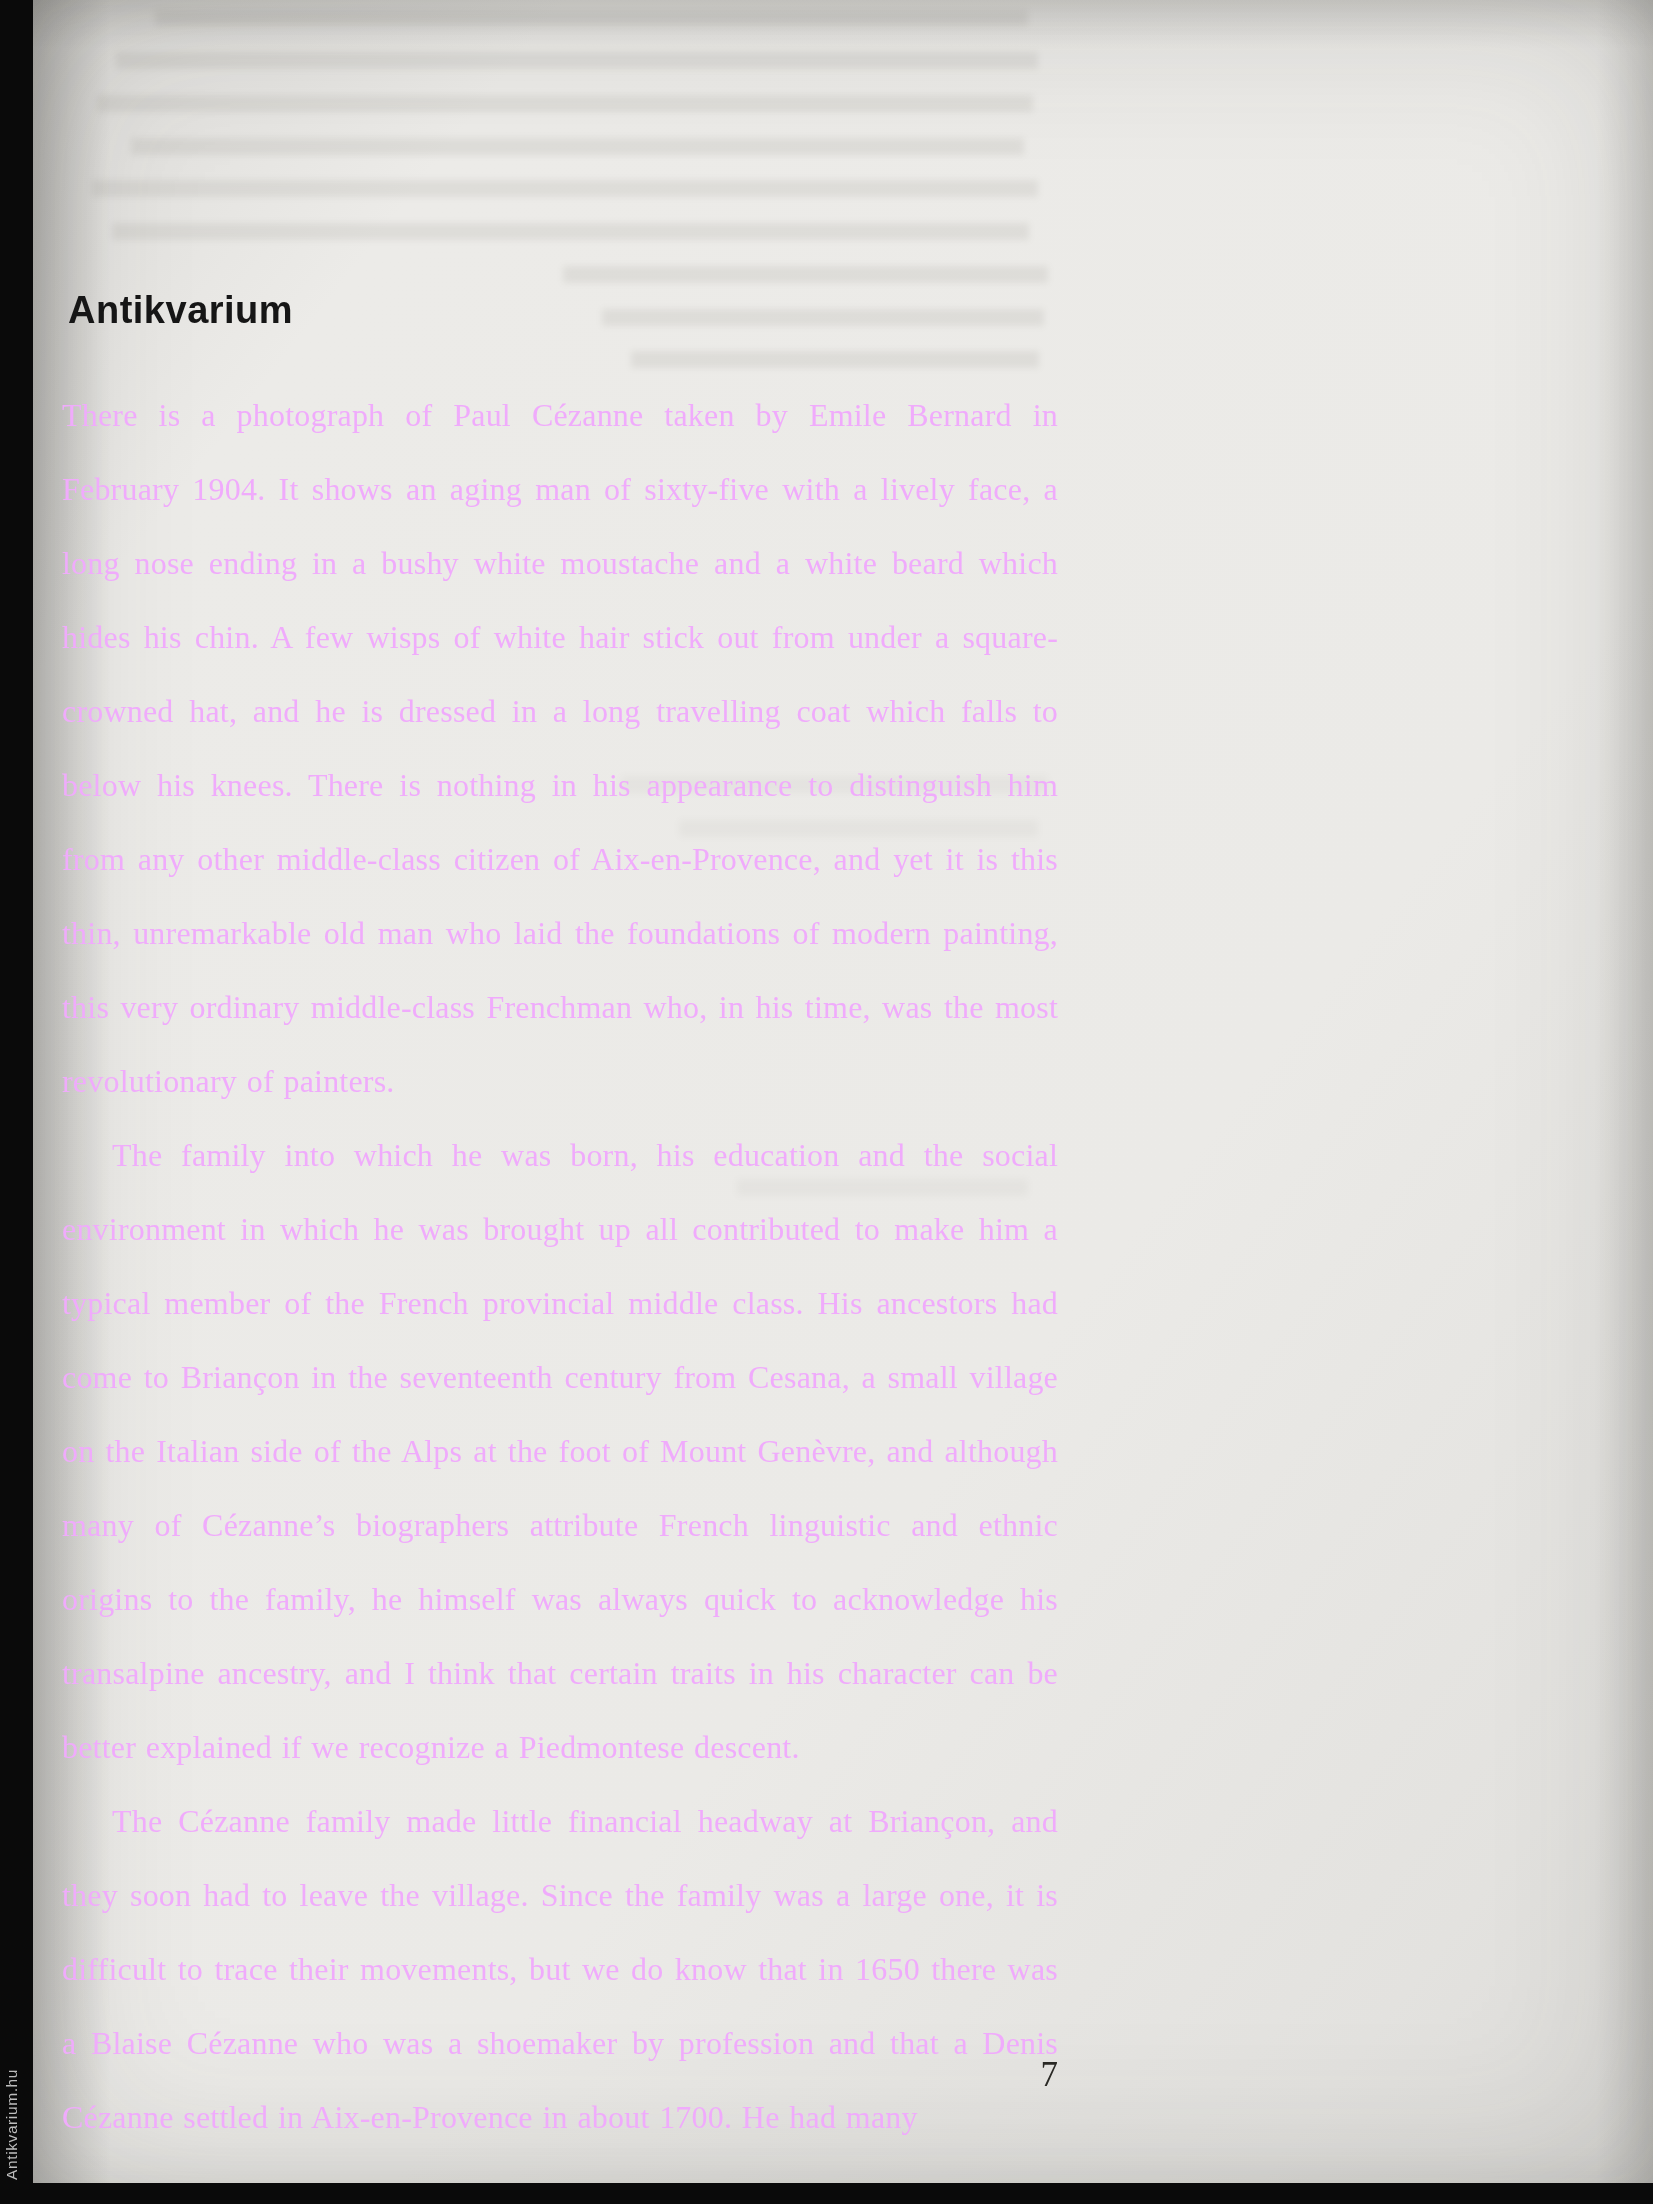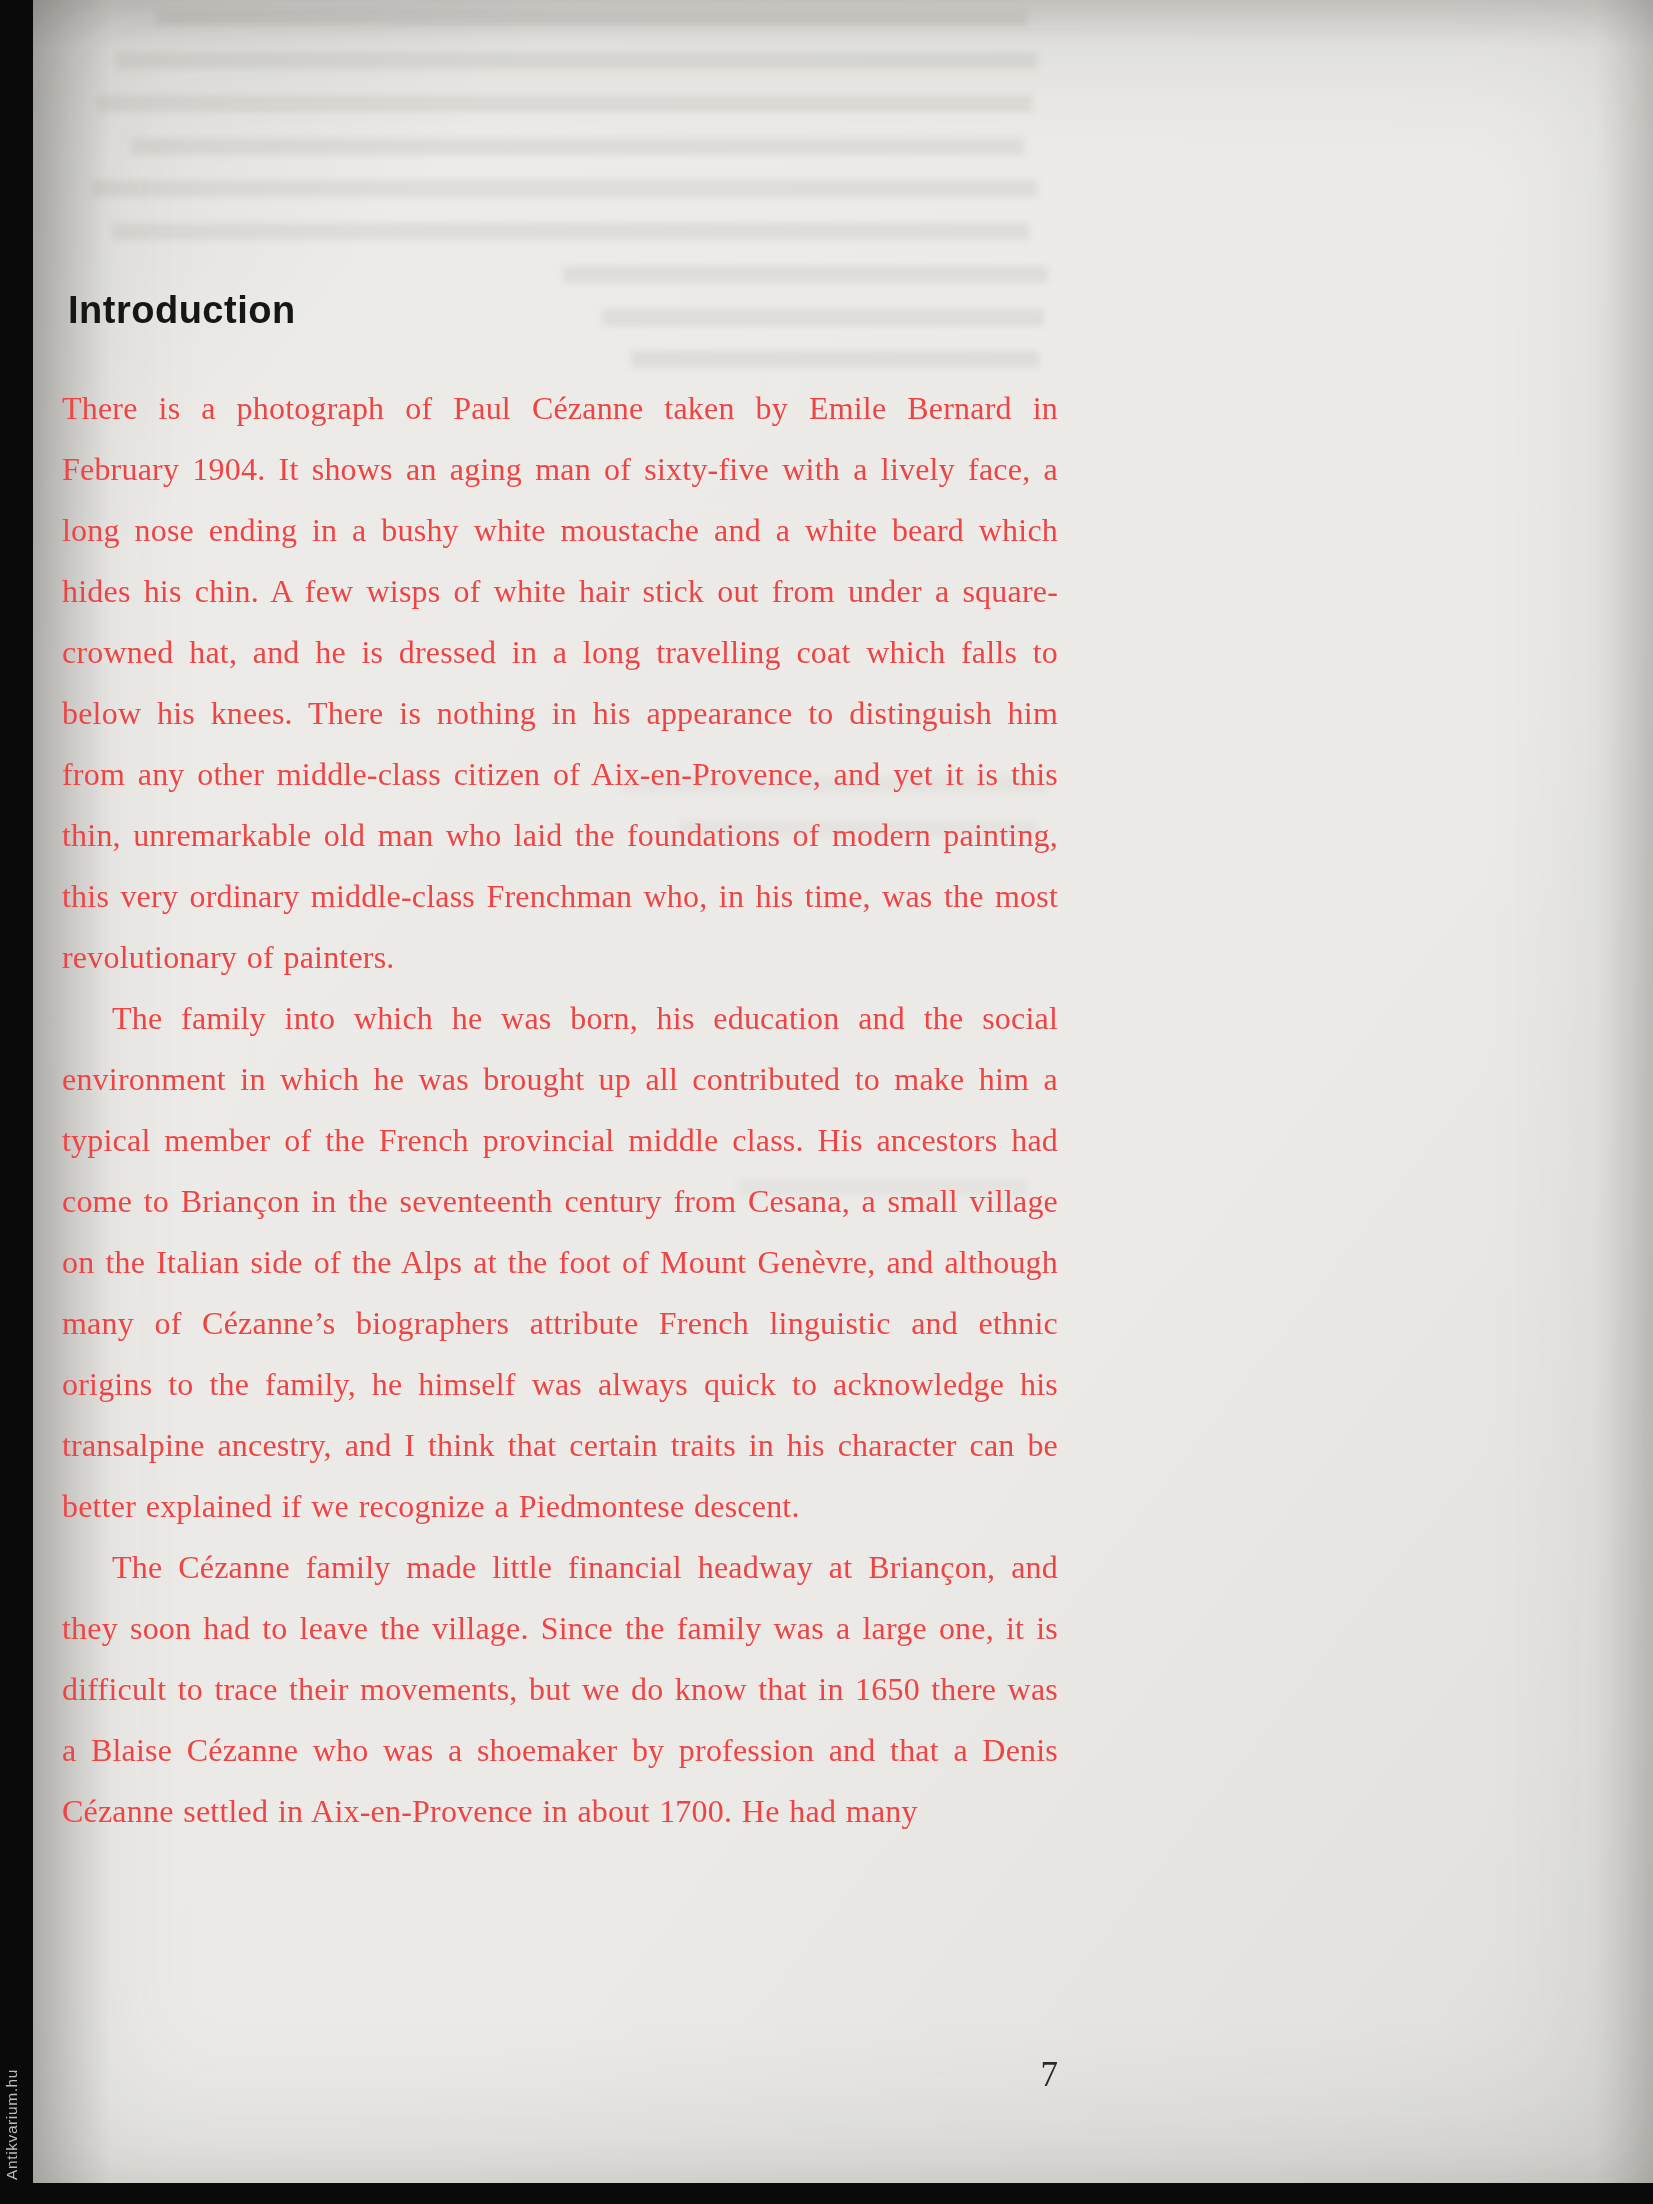--- a/index.html
+++ b/index.html
@@ -85,24 +85,24 @@
   .body-text {
     position: absolute;
     left: 62px; top: 378px;
     width: 996px;
     z-index: 4;
   }
   .body-text p {
     margin: 0;
     text-align: justify;
     font-size: 32px;
-    line-height: 61px;
+    line-height: 74px;
     letter-spacing: 0.2px;
     word-spacing: 1.5px;
-    color: #ef4444;
+    color: #f0abfc;
   }
   .body-text p.indent {
     text-indent: 50px;
   }
   .page-number {
     position: absolute;
     left: 62px; top: 2055px;
     width: 996px;
     text-align: right;
     font-size: 35px;
@@ -140,21 +140,21 @@
   <div class="ghost" style="left:92px;  top:180px; width:946px;"></div>
   <div class="ghost" style="left:112px; top:223px; width:917px;"></div>
   <div class="ghost" style="left:563px; top:266px; width:485px;"></div>
   <div class="ghost" style="left:602px; top:309px; width:442px;"></div>
   <div class="ghost" style="left:631px; top:351px; width:408px;"></div>
   <div class="ghost ghost-faint" style="left:621px; top:776px;  width:427px;"></div>
   <div class="ghost ghost-faint" style="left:679px; top:820px;  width:359px;"></div>
   <div class="ghost ghost-faint" style="left:737px; top:1179px; width:291px;"></div>
 </div>
 
-<h1 class="page-heading">Introduction</h1>
+<h1 class="page-heading">Antikvarium</h1>
 
 <div class="body-text">
   <p>There is a photograph of Paul Cézanne taken by Emile Bernard in February 1904. It shows an aging man of sixty-five with a lively face, a long nose ending in a bushy white moustache and a white beard which hides his chin. A few wisps of white hair stick out from under a square-crowned hat, and he is dressed in a long travelling coat which falls to below his knees. There is nothing in his appearance to distinguish him from any other middle-class citizen of Aix-en-Provence, and yet it is this thin, unremarkable old man who laid the foundations of modern painting, this very ordinary middle-class Frenchman who, in his time, was the most revolutionary of painters.</p>
   <p class="indent">The family into which he was born, his education and the social environment in which he was brought up all contributed to make him a typical member of the French provincial middle class. His ancestors had come to Briançon in the seventeenth century from Cesana, a small village on the Italian side of the Alps at the foot of Mount Genèvre, and although many of Cézanne’s biographers attribute French linguistic and ethnic origins to the family, he himself was always quick to acknowledge his transalpine ancestry, and I think that certain traits in his character can be better explained if we recognize a Piedmontese descent.</p>
   <p class="indent">The Cézanne family made little financial headway at Briançon, and they soon had to leave the village. Since the family was a large one, it is difficult to trace their movements, but we do know that in 1650 there was a Blaise Cézanne who was a shoemaker by profession and that a Denis Cézanne settled in Aix-en-Provence in about 1700. He had many</p>
 </div>
 
 <div class="page-number">7</div>
 
 <div class="spine-strip"></div>

